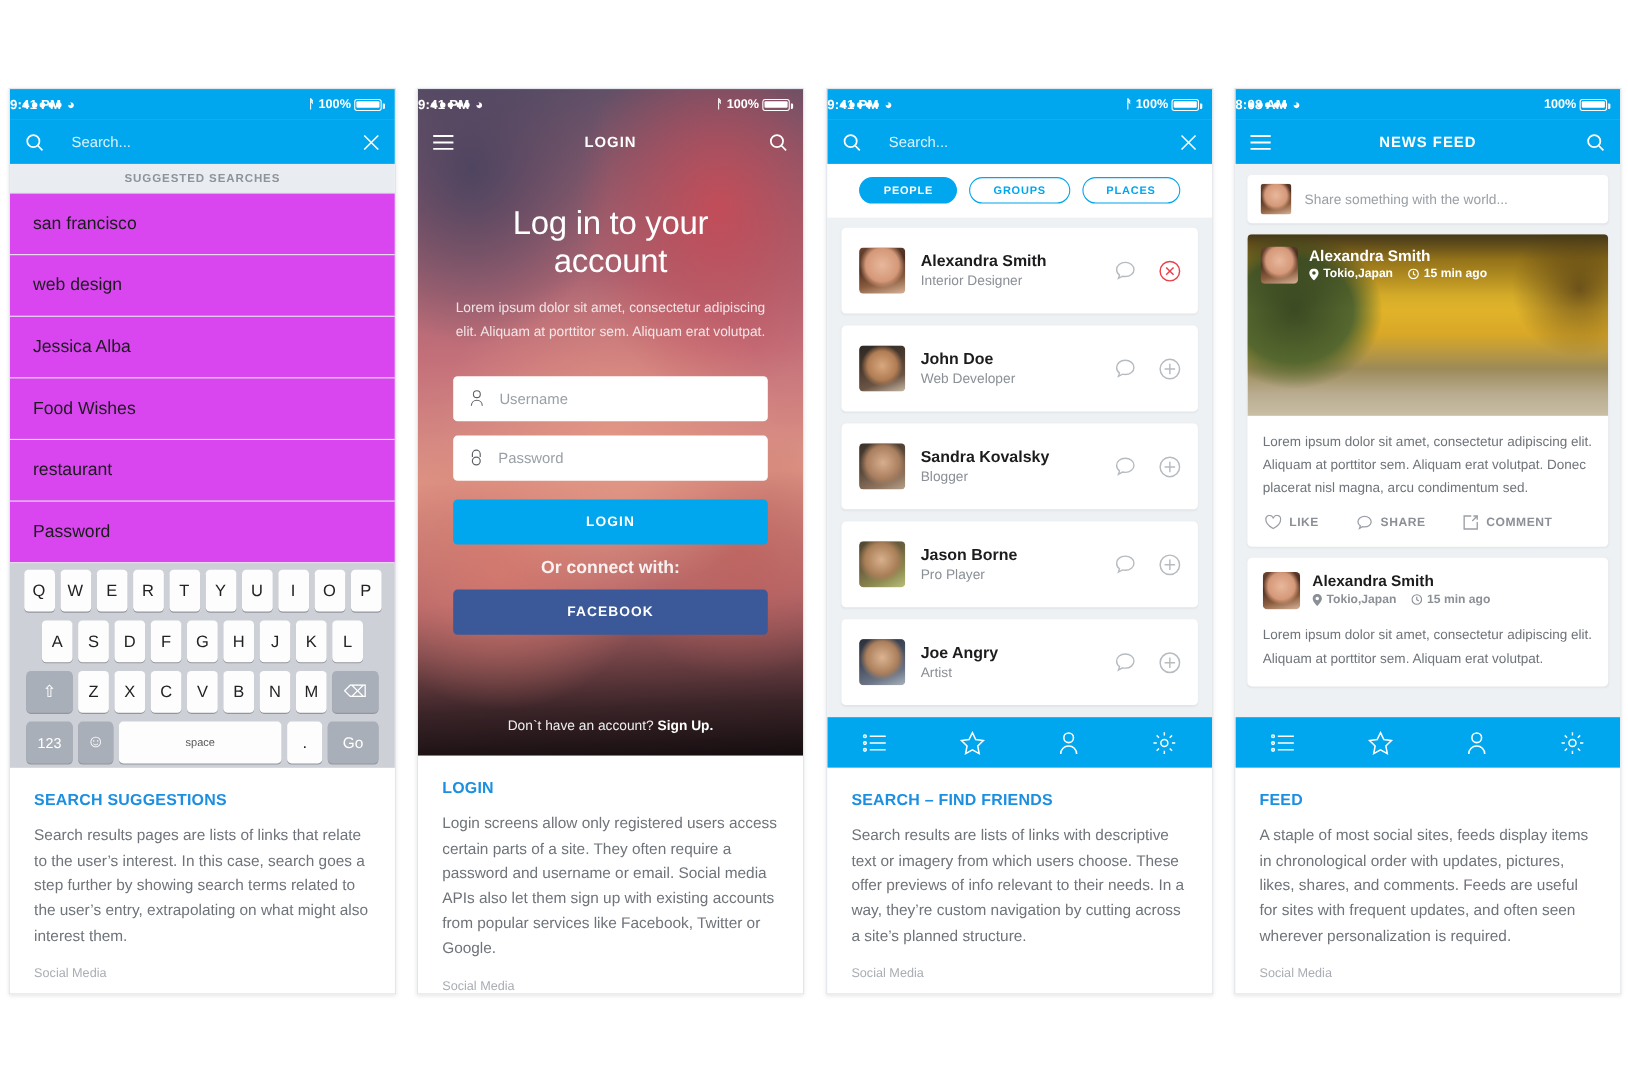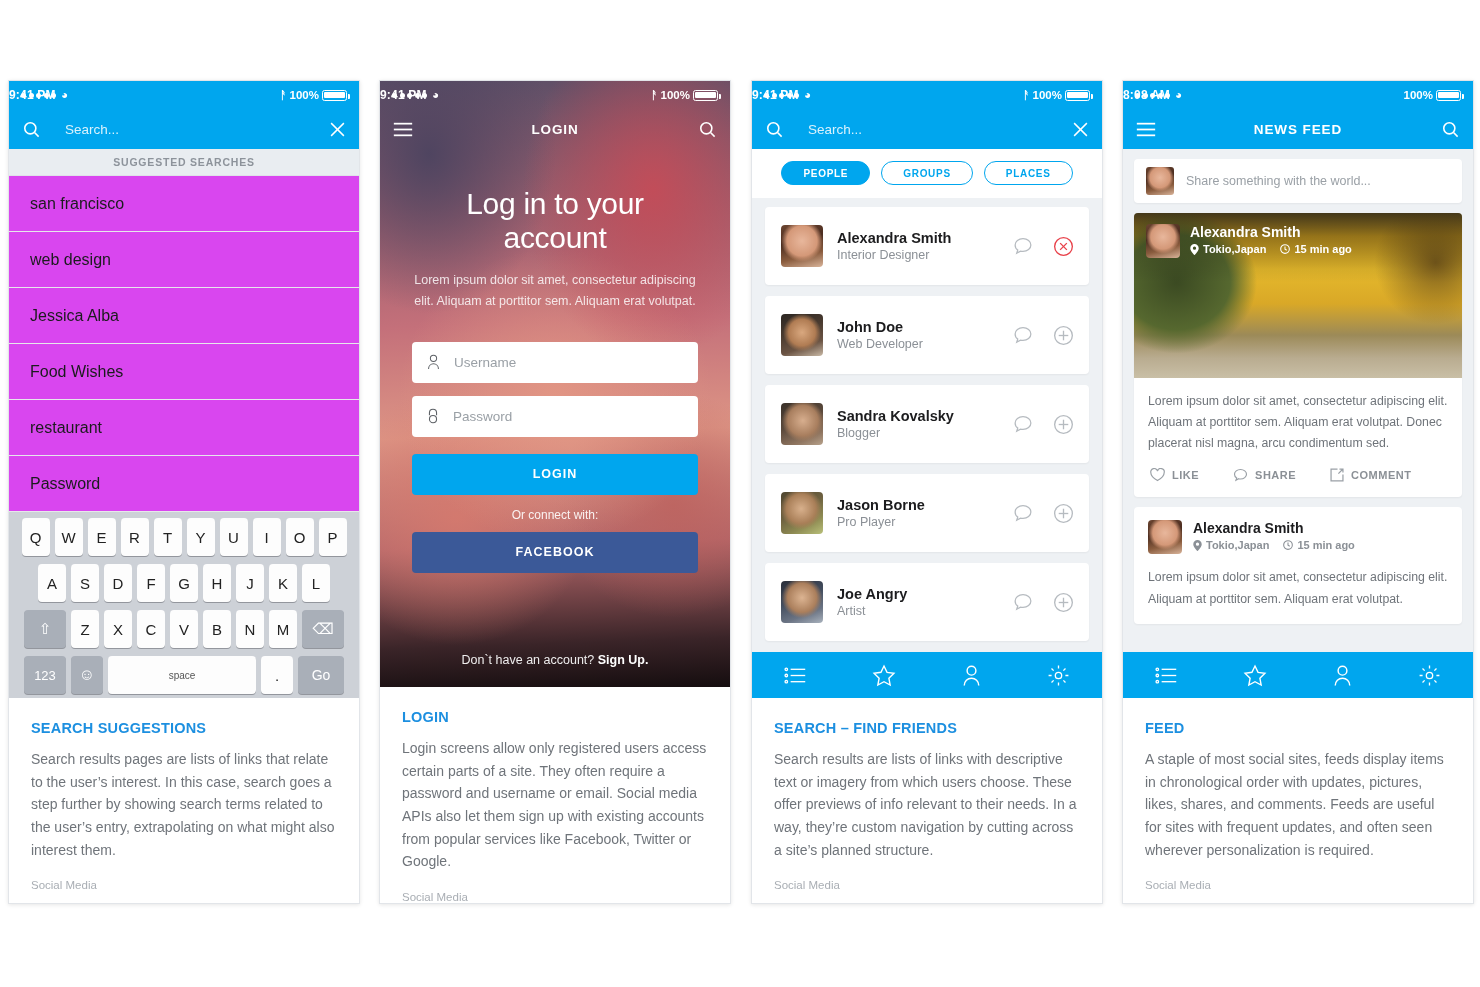--- a/index.html
+++ b/index.html
@@ -119,21 +119,21 @@
     display: flex; align-items: center; padding: 0 14px; gap: 13px;
   }
   .field .ph { color: #9aa0a6; font-size: 13.5px; }
   .btn {
     height: 41px; border-radius: 4px; display: flex; align-items: center;
     justify-content: center; color: #fff; font-size: 12.5px;
     font-weight: bold; letter-spacing: 1px;
   }
   .btn-login { background: #00a6ee; margin-top: 17px; }
   .btn-fb { background: #3b5998; margin-top: 10px; }
-  .connect { color: rgba(255,255,255,.9); font-size: 12px; text-align: center; margin-top: 13px; }
+  .connect { color: rgba(255,255,255,.9); font-size: 16px; text-align: center; margin-top: 13px; font-weight: bold; }
   .signup-bar {
     text-align: center; color: rgba(255,255,255,.92); font-size: 12.5px;
     padding: 14px 0 20px;
   }
   .signup-bar b { color: #fff; }
 
   
   .pills { background: #fff; display: flex; gap: 11px; justify-content: center; padding: 12px 0 13px; }
   .pill {
     border: 1px solid #00a6ee; color: #00a6ee; border-radius: 14px;

